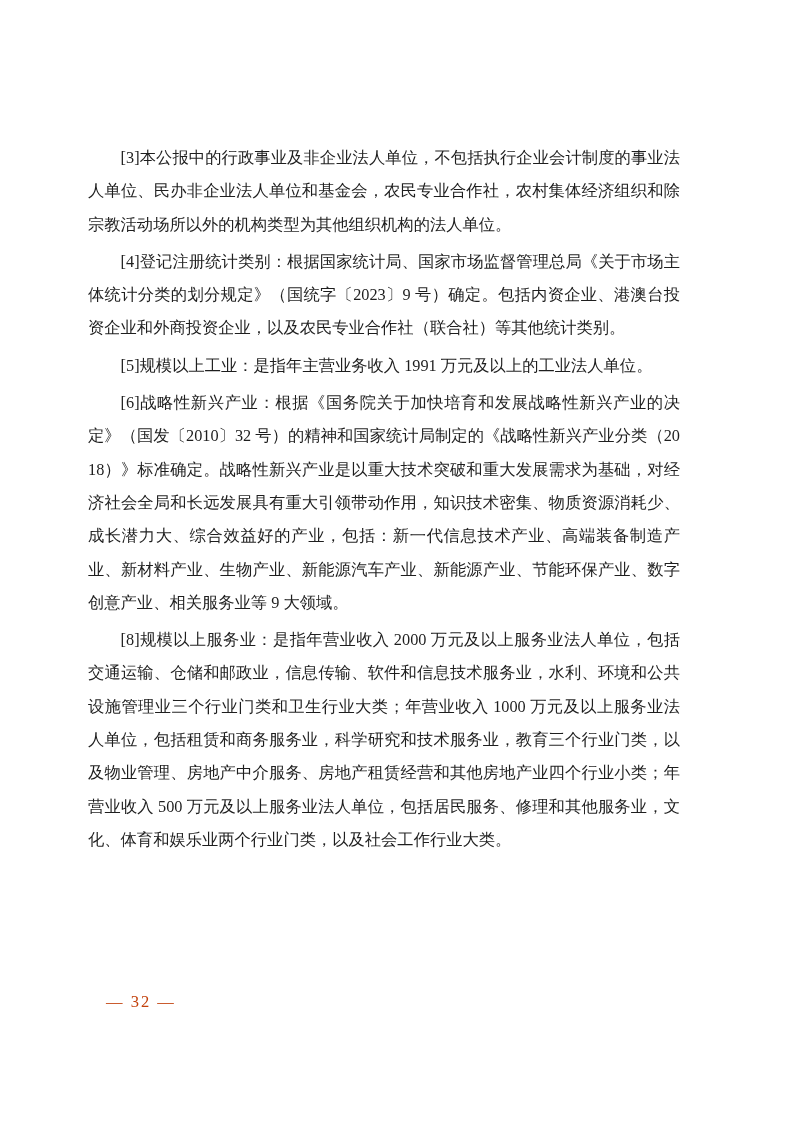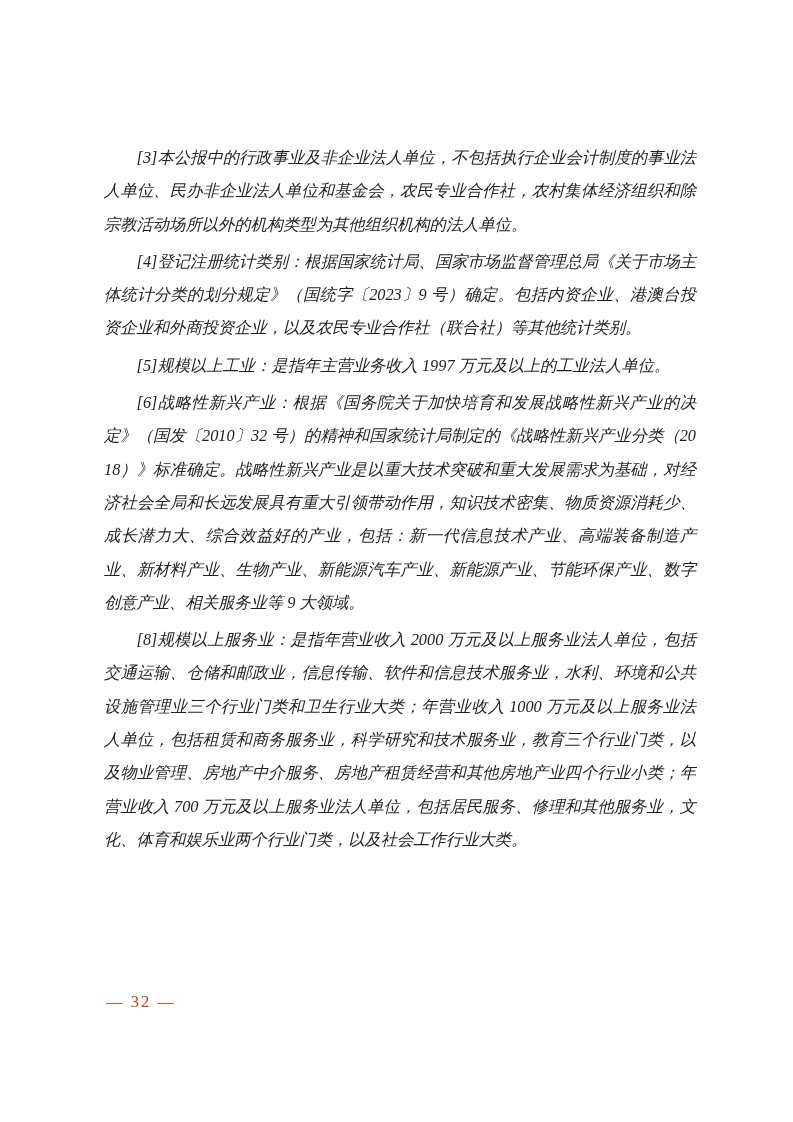--- a/index.html
+++ b/index.html
@@ -15,24 +15,23 @@
   .page {
     position: relative;
     width: 793px;
     height: 1122px;
     background: #ffffff;
     font-family: "Liberation Serif", "DejaVu Serif", serif;
     color: #1e1e1e;
   }
   .content {
     position: absolute;
-    left: 104px;
+    left: 88px;
     top: 141px;
     width: 592px;
-    font-style: italic;
   }
   .note {
     margin: 0 0 4px 0;
     font-size: 16.3px;
     line-height: 33.3px;
     text-align: justify;
     text-indent: 2em;
     word-break: break-all;
   }
   .pagenum {
@@ -45,18 +44,18 @@
     color: #c2410c;
   }
 </style>
 </head>
 <body>
 
 <div class="page">
   <div class="content">
     <p class="note">[3]本公报中的行政事业及非企业法人单位，不包括执行企业会计制度的事业法人单位、民办非企业法人单位和基金会，农民专业合作社，农村集体经济组织和除宗教活动场所以外的机构类型为其他组织机构的法人单位。</p>
     <p class="note">[4]登记注册统计类别：根据国家统计局、国家市场监督管理总局《关于市场主体统计分类的划分规定》（国统字〔2023〕9 号）确定。包括内资企业、港澳台投资企业和外商投资企业，以及农民专业合作社（联合社）等其他统计类别。</p>
-    <p class="note">[5]规模以上工业：是指年主营业务收入 1997 万元及以上的工业法人单位。</p>
+    <p class="note">[5]规模以上工业：是指年主营业务收入 1991 万元及以上的工业法人单位。</p>
     <p class="note">[6]战略性新兴产业：根据《国务院关于加快培育和发展战略性新兴产业的决定》（国发〔2010〕32 号）的精神和国家统计局制定的《战略性新兴产业分类（2018）》标准确定。战略性新兴产业是以重大技术突破和重大发展需求为基础，对经济社会全局和长远发展具有重大引领带动作用，知识技术密集、物质资源消耗少、成长潜力大、综合效益好的产业，包括：新一代信息技术产业、高端装备制造产业、新材料产业、生物产业、新能源汽车产业、新能源产业、节能环保产业、数字创意产业、相关服务业等 9 大领域。</p>
-    <p class="note">[8]规模以上服务业：是指年营业收入 2000 万元及以上服务业法人单位，包括交通运输、仓储和邮政业，信息传输、软件和信息技术服务业，水利、环境和公共设施管理业三个行业门类和卫生行业大类；年营业收入 1000 万元及以上服务业法人单位，包括租赁和商务服务业，科学研究和技术服务业，教育三个行业门类，以及物业管理、房地产中介服务、房地产租赁经营和其他房地产业四个行业小类；年营业收入 700 万元及以上服务业法人单位，包括居民服务、修理和其他服务业，文化、体育和娱乐业两个行业门类，以及社会工作行业大类。</p>
+    <p class="note">[8]规模以上服务业：是指年营业收入 2000 万元及以上服务业法人单位，包括交通运输、仓储和邮政业，信息传输、软件和信息技术服务业，水利、环境和公共设施管理业三个行业门类和卫生行业大类；年营业收入 1000 万元及以上服务业法人单位，包括租赁和商务服务业，科学研究和技术服务业，教育三个行业门类，以及物业管理、房地产中介服务、房地产租赁经营和其他房地产业四个行业小类；年营业收入 500 万元及以上服务业法人单位，包括居民服务、修理和其他服务业，文化、体育和娱乐业两个行业门类，以及社会工作行业大类。</p>
   </div>
   <div class="pagenum">— 32 —</div>
 </div>
 
 </body></html>

